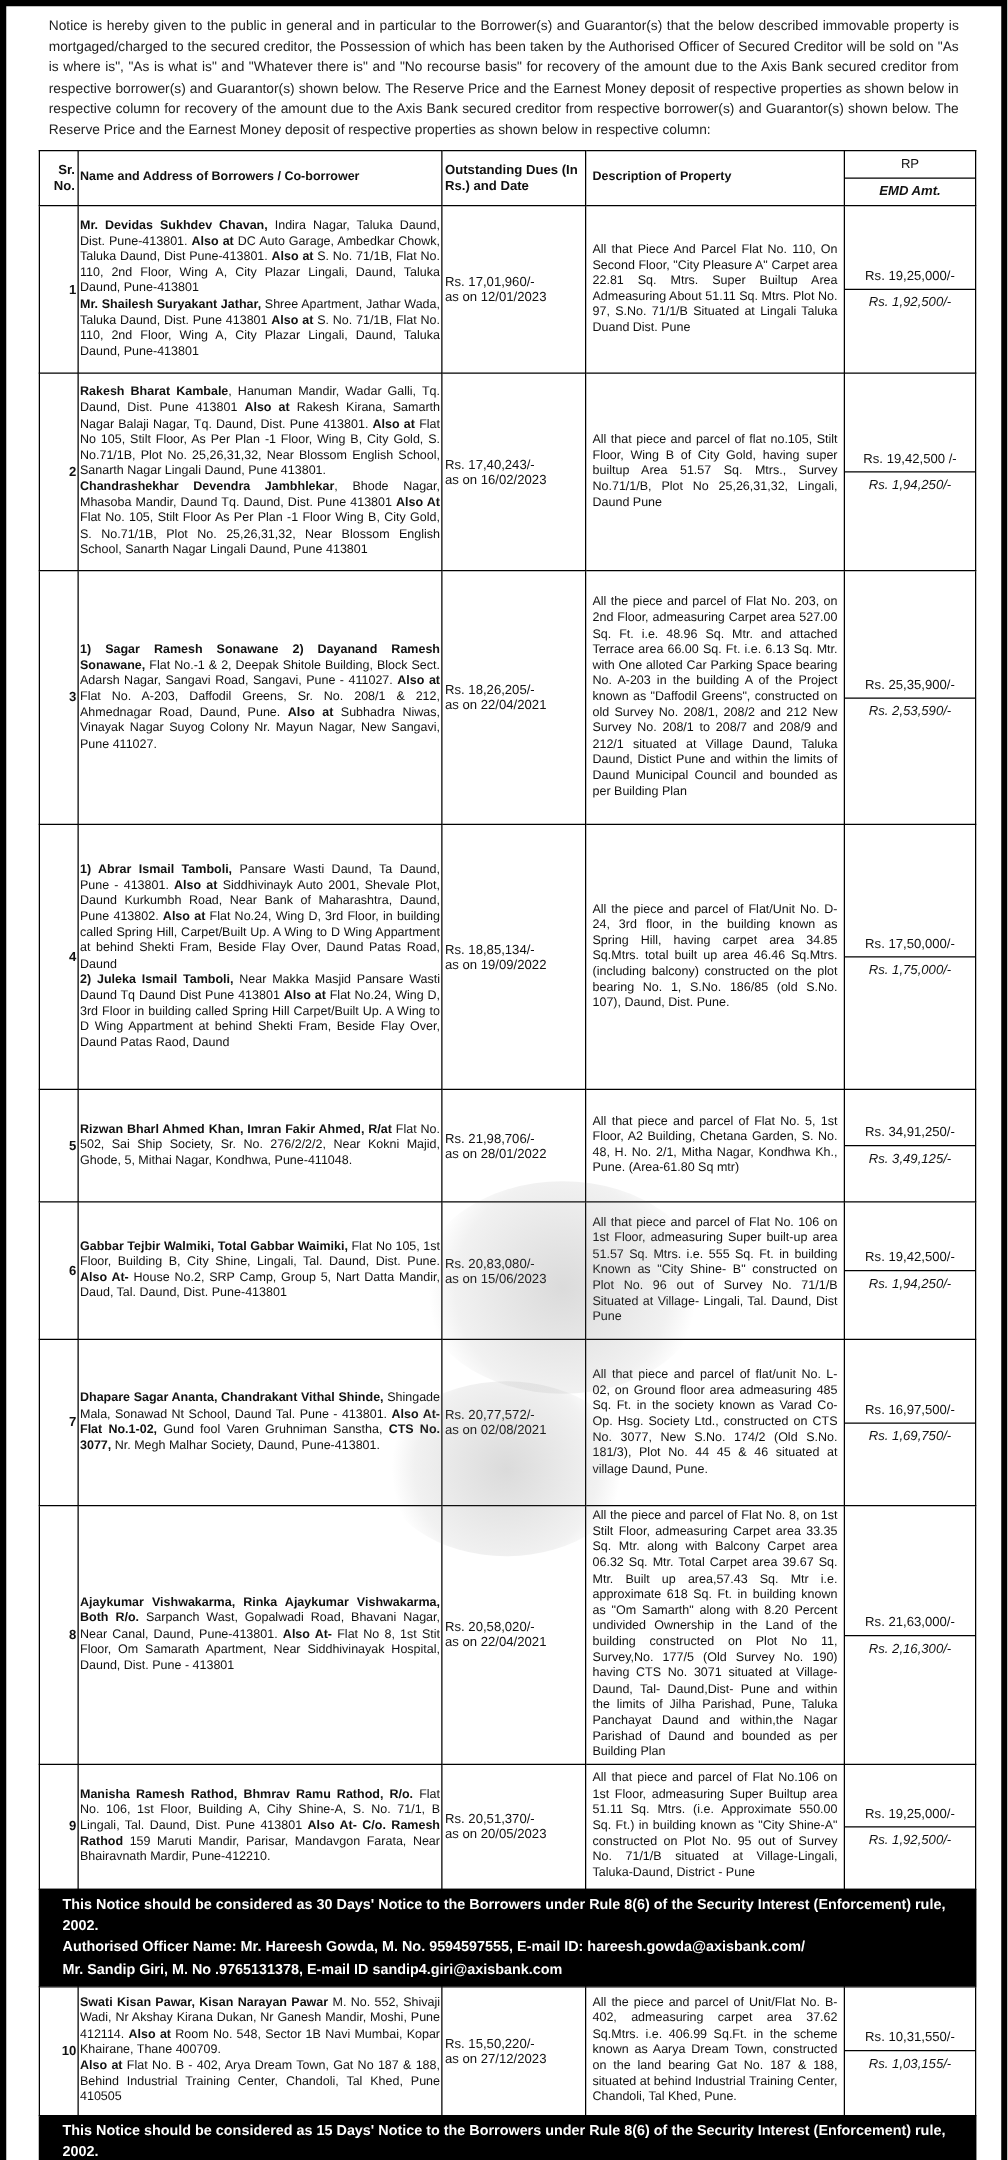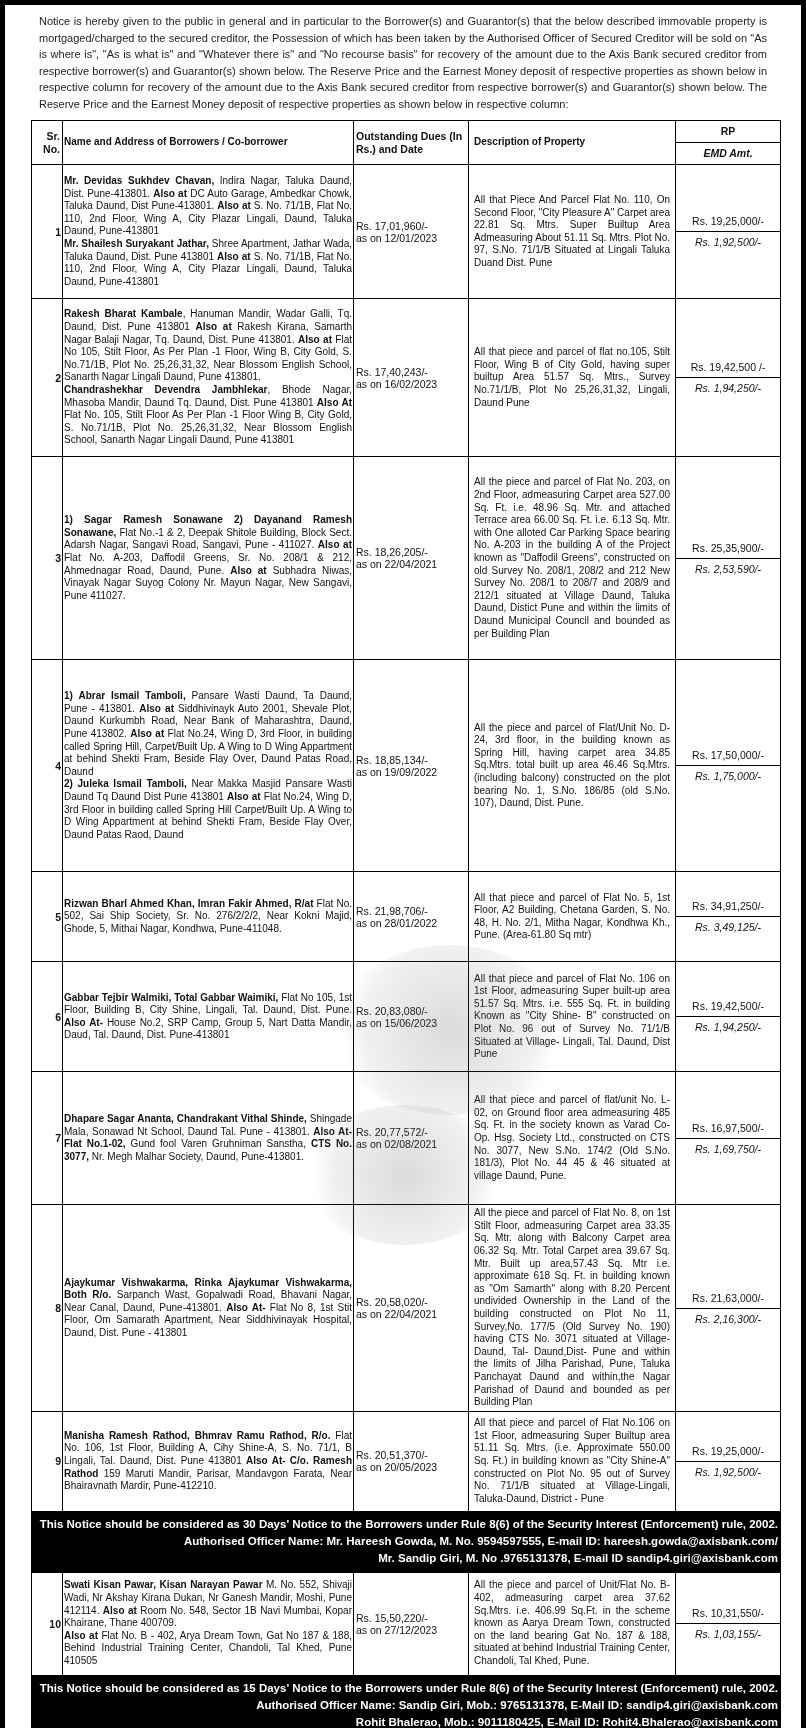--- a/index.html
+++ b/index.html
@@ -9,26 +9,26 @@
   table.main{border-collapse:collapse;margin:0 14px 0 20px;width:750px;table-layout:fixed;}
   td,th{border:1px solid #000;vertical-align:middle;}
   th{font-size:11px;padding:3px 2px;line-height:1.25;}
   .c-sr{width:26px;text-align:right;font-weight:bold;font-size:10.5px;}
   .c-name{width:288px;font-size:10px;line-height:1.26;text-align:justify;padding:3px 1px;}
   .c-dues{width:110px;text-align:left;font-size:10.5px;padding:2px;}
   .c-desc{width:196px;font-size:10px;line-height:1.26;text-align:justify;padding:2px 5px;}
   .c-rp{width:104px;text-align:center;font-size:10.5px;padding:0;}
   .rp-v{border-bottom:1px solid #000;padding:4px 2px;}
   .emd-v{padding:4px 2px;font-style:italic;}
-  th .rp-v{font-weight:bold;}
+  th .rp-v{font-weight:normal;}
   tr.r1{height:134px}tr.r2{height:158px}tr.r3{height:203px}tr.r4{height:212px}
   tr.r5{height:90px}tr.r6{height:110px}tr.r7{height:133px}tr.r8{height:203px}
   tr.r9{height:100px}tr.r10{height:103px}
-  tr.banner td{background:#000;color:#fff;text-align:right;font-weight:bold;
-    font-size:11.5px;line-height:1.5;padding:4px 2px;border:1px solid #000;}
+  tr.banner td{background:#000;color:#fff;text-align:left;font-weight:bold;
+    font-size:11.5px;line-height:1.5;padding:4px 18px;border:1px solid #000;}
   .stamp{position:absolute;border-radius:50%;
     background:radial-gradient(circle,rgba(90,90,90,.22) 0%,rgba(120,120,120,.10) 60%,rgba(255,255,255,0) 75%);
     pointer-events:none;}
   .s1{left:330px;top:940px;width:230px;height:170px;}
   .s2{left:300px;top:1100px;width:200px;height:140px;}
 </style>
 </head>
 <body>
 
 <div class="doc">

